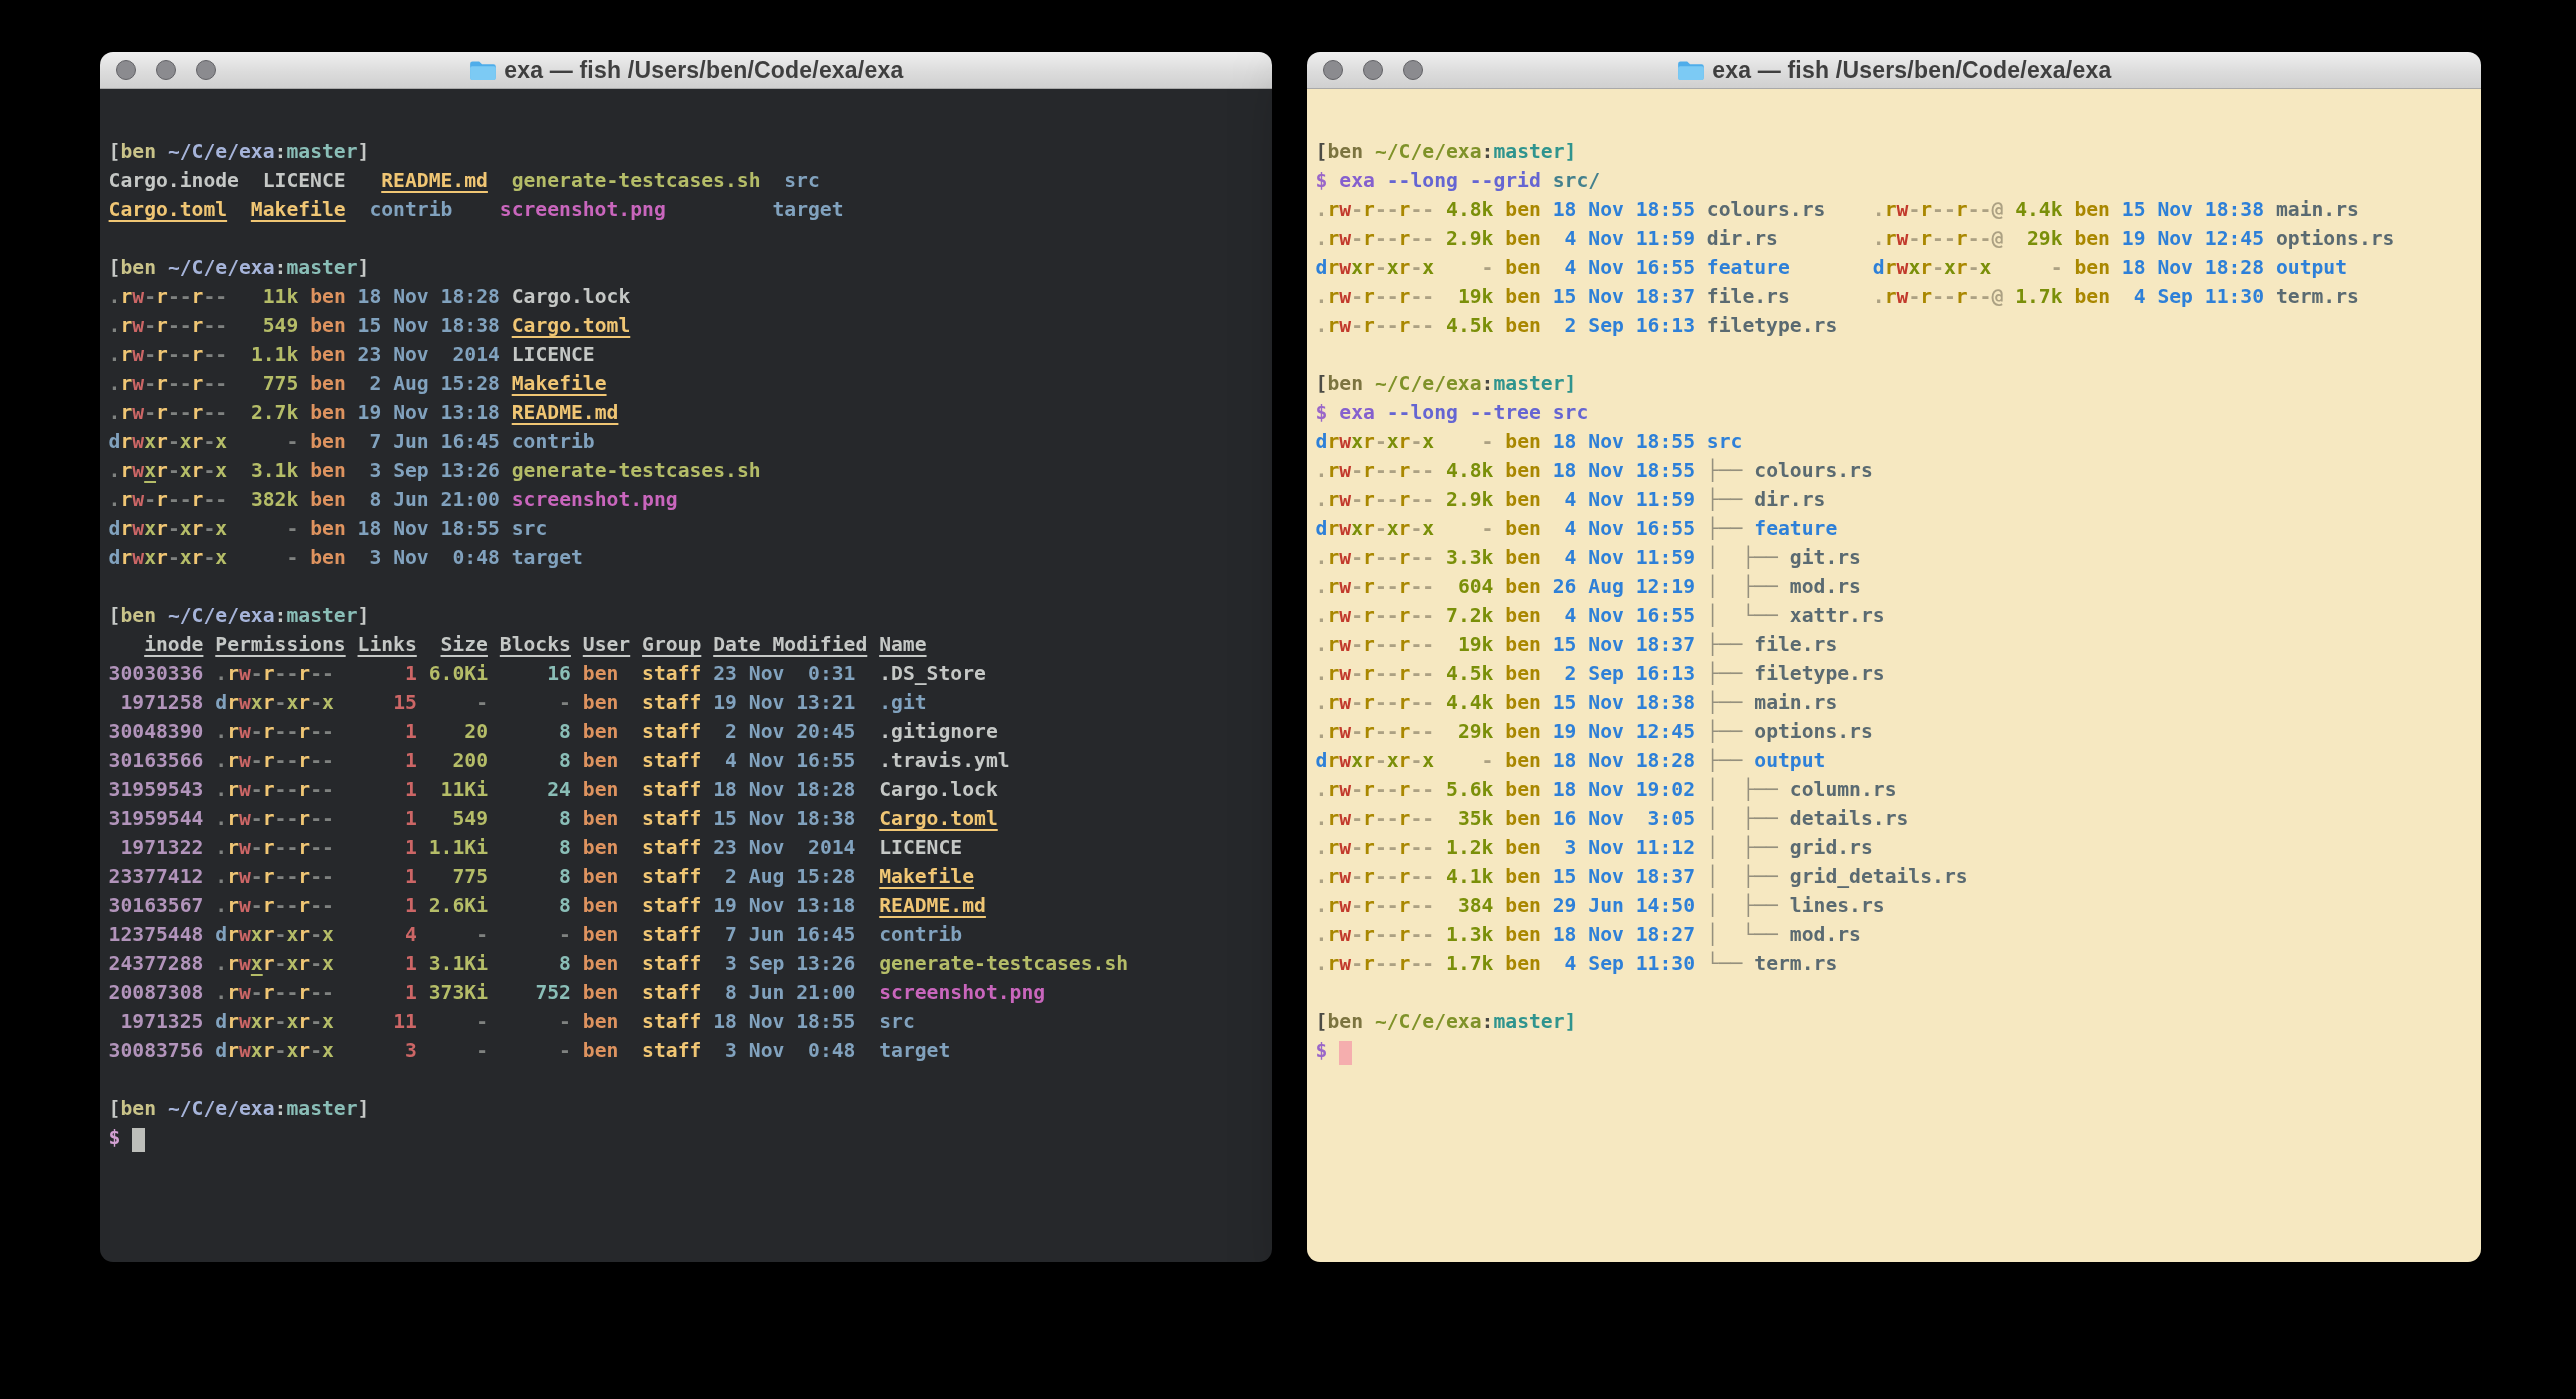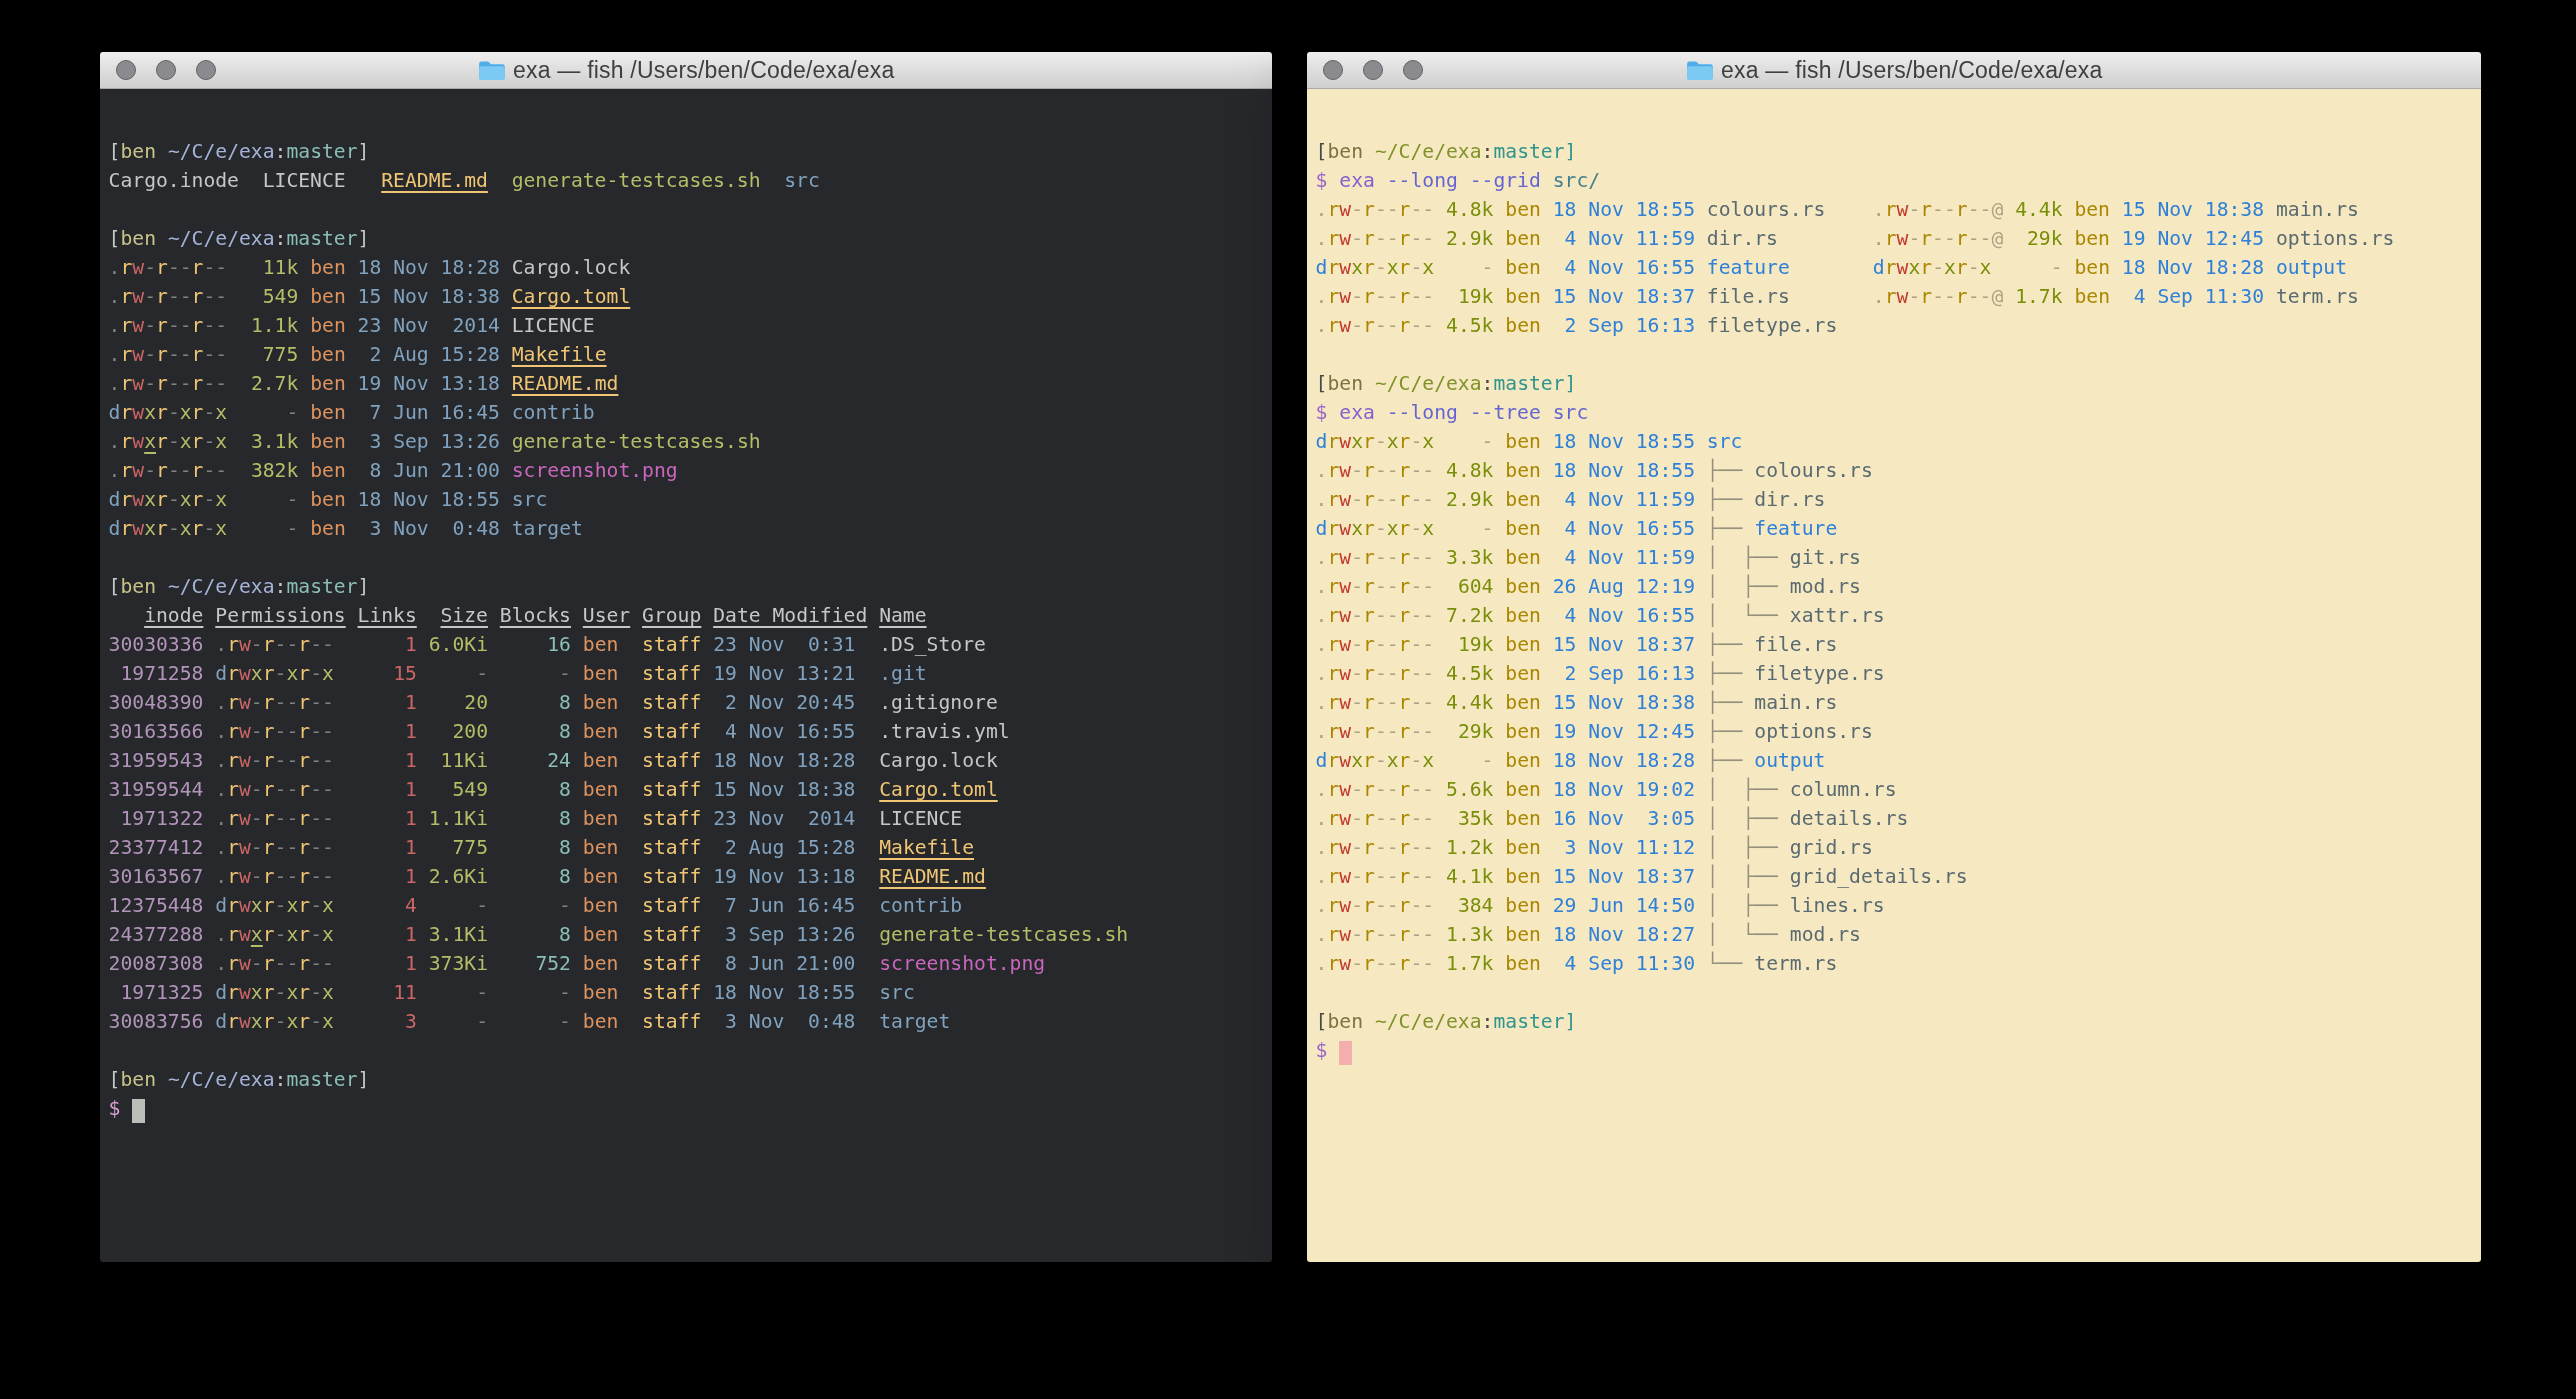--- a/index.html
+++ b/index.html
@@ -1,20 +1,20 @@
 <!DOCTYPE html>
 <html><head>
 <meta charset="utf-8">
 <style>
   * { margin:0; padding:0; box-sizing:border-box; }
   html,body { width:2576px; height:1400px; background:#000; overflow:hidden;
               font-family:"DejaVu Sans Mono", monospace; }
-  .window { position:absolute; border-radius:3px;
+  .window { position:absolute; border-radius:13px;
             box-shadow:0 27px 67px rgba(0,0,0,.6), 0 0 1.9px rgba(0,0,0,.9);
-            overflow:hidden; }
+            overflow:hidden;font-weight:bold; }
   #win-left  { left:100px; top:52px; width:1172px; height:1210px; }
   #win-right { left:1307px; top:52px; width:1174px; height:1210px; }
   .titlebar { position:relative; height:37px;
               background:linear-gradient(#efefef,#dcdcdc 55%,#d0d0d0);
               border-bottom:1px solid #a9a9a9;
               display:flex; align-items:center; justify-content:center; }
   .lights { position:absolute; left:16.3px; top:0; height:100%;
             display:flex; align-items:center; gap:20px; }
   .light { width:20px; height:20px; border-radius:50%;
            background:#8b8b8f; border:1.4px solid #626266; }
@@ -44,20 +44,21 @@
           <path d="M1 4 q0-2.5 2.5-2.5 h7 l3 3 h12 q2.5 0 2.5 2.5 v11.5 q0 2.5-2.5 2.5 h-22 q-2.5 0-2.5-2.5 z" fill="#4fadea"></path>
           <rect x="1" y="6.5" width="27" height="14.5" rx="2.2" fill="#7ccaf4"></rect>
         </svg>
       </span>
       <span class="title-text">exa — fish  /Users/ben/Code/exa/exa</span>
     </div>
   </div>
   <div class="terminal t-dark">
       <div class="tl"><span>[</span><span class="c-pyl">ben</span><span> </span><span class="c-pbl">~/C/e/exa</span><span>:</span><span class="c-aqu">master</span><span>]</span></div>
       <div class="tl"><span>Cargo.inode  LICENCE   </span><span class="c-yel u">README.md</span><span>  </span><span class="c-grn">generate-testcases.sh</span><span>  </span><span class="c-blu">src</span></div>
+      <div class="tl"><span class="c-yel u">Cargo.toml</span><span>  </span><span class="c-yel u">Makefile</span><span>  </span><span class="c-blu">contrib</span><span>    </span><span class="c-pnk">screenshot.png</span><span>         </span><span class="c-blu">target</span></div>
       <div class="tl"> </div>
       <div class="tl"><span>[</span><span class="c-pyl">ben</span><span> </span><span class="c-pbl">~/C/e/exa</span><span>:</span><span class="c-aqu">master</span><span>]</span></div>
       <div class="tl"><span class="c-gry">.</span><span class="c-yel">r</span><span class="c-red">w</span><span class="c-gry">-</span><span class="c-yel">r</span><span class="c-gry">--</span><span class="c-yel">r</span><span class="c-gry">--</span><span>  </span><span class="c-grn"> 11k</span><span> </span><span class="c-orn">ben</span><span> </span><span class="c-blu">18 Nov 18:28</span><span> </span><span>Cargo.lock</span></div>
       <div class="tl"><span class="c-gry">.</span><span class="c-yel">r</span><span class="c-red">w</span><span class="c-gry">-</span><span class="c-yel">r</span><span class="c-gry">--</span><span class="c-yel">r</span><span class="c-gry">--</span><span>  </span><span class="c-grn"> 549</span><span> </span><span class="c-orn">ben</span><span> </span><span class="c-blu">15 Nov 18:38</span><span> </span><span class="c-yel u">Cargo.toml</span></div>
       <div class="tl"><span class="c-gry">.</span><span class="c-yel">r</span><span class="c-red">w</span><span class="c-gry">-</span><span class="c-yel">r</span><span class="c-gry">--</span><span class="c-yel">r</span><span class="c-gry">--</span><span>  </span><span class="c-grn">1.1k</span><span> </span><span class="c-orn">ben</span><span> </span><span class="c-blu">23 Nov  2014</span><span> </span><span>LICENCE</span></div>
       <div class="tl"><span class="c-gry">.</span><span class="c-yel">r</span><span class="c-red">w</span><span class="c-gry">-</span><span class="c-yel">r</span><span class="c-gry">--</span><span class="c-yel">r</span><span class="c-gry">--</span><span>  </span><span class="c-grn"> 775</span><span> </span><span class="c-orn">ben</span><span> </span><span class="c-blu"> 2 Aug 15:28</span><span> </span><span class="c-yel u">Makefile</span></div>
       <div class="tl"><span class="c-gry">.</span><span class="c-yel">r</span><span class="c-red">w</span><span class="c-gry">-</span><span class="c-yel">r</span><span class="c-gry">--</span><span class="c-yel">r</span><span class="c-gry">--</span><span>  </span><span class="c-grn">2.7k</span><span> </span><span class="c-orn">ben</span><span> </span><span class="c-blu">19 Nov 13:18</span><span> </span><span class="c-yel u">README.md</span></div>
       <div class="tl"><span class="c-blu">d</span><span class="c-yel">r</span><span class="c-red">w</span><span class="c-grn">x</span><span class="c-yel">r</span><span class="c-gry">-</span><span class="c-grn">x</span><span class="c-yel">r</span><span class="c-gry">-</span><span class="c-grn">x</span><span>  </span><span class="c-gry">   -</span><span> </span><span class="c-orn">ben</span><span> </span><span class="c-blu"> 7 Jun 16:45</span><span> </span><span class="c-blu">contrib</span></div>
       <div class="tl"><span class="c-gry">.</span><span class="c-yel">r</span><span class="c-red">w</span><span class="c-grn u">x</span><span class="c-yel">r</span><span class="c-gry">-</span><span class="c-grn">x</span><span class="c-yel">r</span><span class="c-gry">-</span><span class="c-grn">x</span><span>  </span><span class="c-grn">3.1k</span><span> </span><span class="c-orn">ben</span><span> </span><span class="c-blu"> 3 Sep 13:26</span><span> </span><span class="c-grn">generate-testcases.sh</span></div>
       <div class="tl"><span class="c-gry">.</span><span class="c-yel">r</span><span class="c-red">w</span><span class="c-gry">-</span><span class="c-yel">r</span><span class="c-gry">--</span><span class="c-yel">r</span><span class="c-gry">--</span><span>  </span><span class="c-grn">382k</span><span> </span><span class="c-orn">ben</span><span> </span><span class="c-blu"> 8 Jun 21:00</span><span> </span><span class="c-pnk">screenshot.png</span></div>

